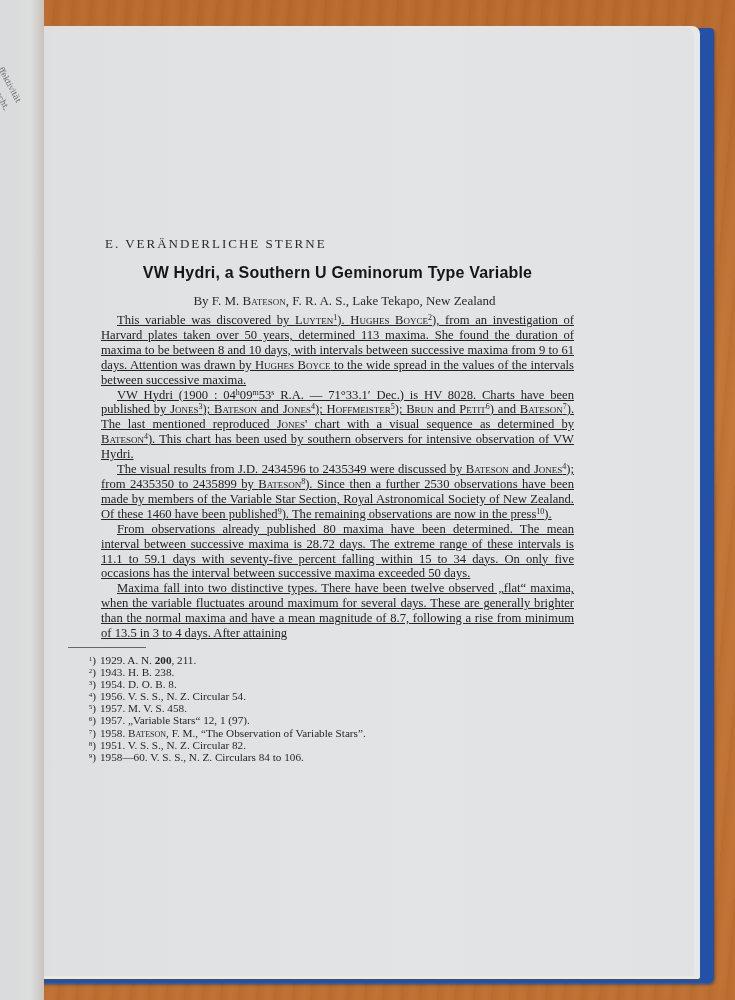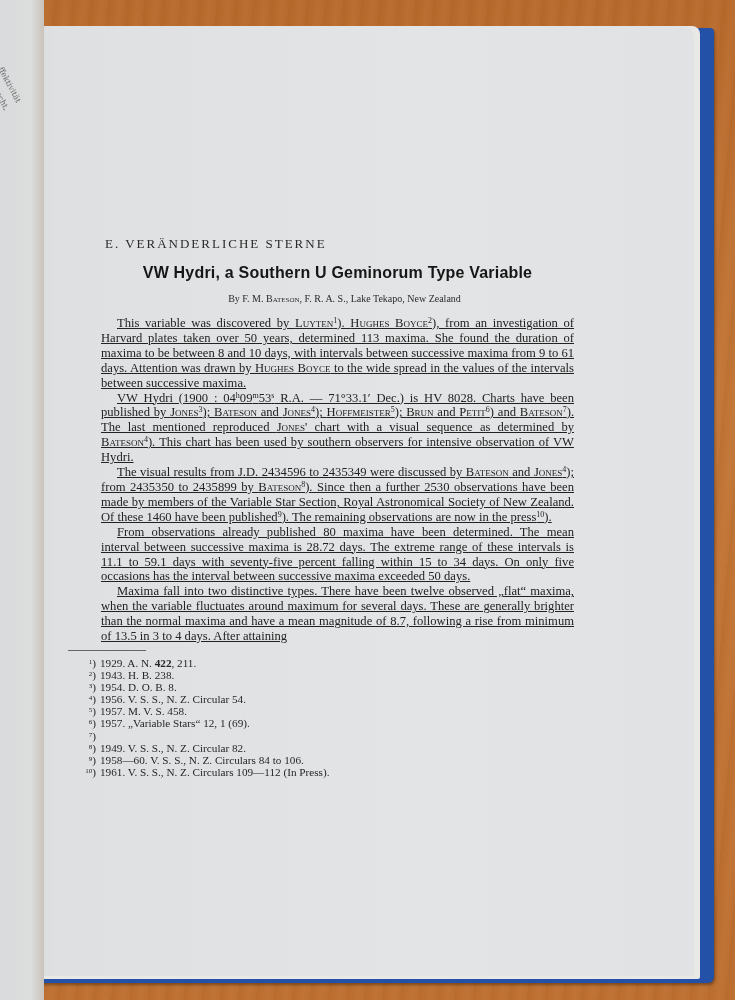--- a/index.html
+++ b/index.html
@@ -53,21 +53,21 @@
     }
     .section-heading {
       text-align: left; font-size: 13px; letter-spacing: 2px; color: #2a2a2a;
       margin-bottom: 12px; padding-left: 4px;
     }
     .article-title {
       text-align: center; font-family: "Liberation Sans", "DejaVu Sans", sans-serif;
       font-weight: bold; font-size: 16px; color: #161616; margin-bottom: 11px; letter-spacing: 0.2px;
     }
     .byline {
-      text-align: center; font-size: 10px; color: #2a2a2a; margin-bottom: 12px; padding-left: 14px;
+      text-align: center; font-size: 13px; color: #2a2a2a; margin-bottom: 4px; padding-left: 14px;
     }
     .sc { font-variant: small-caps; }
     .para {
       font-size: 12.6px; line-height: 14.9px; text-align: justify; text-indent: 16px; color: #222; text-decoration: underline;
     }
     .para sup { font-size: 8px; line-height: 0; vertical-align: 4px; }
 
     .fn-rule {
       width: 78px; height: 1px; background: #666; margin: 6px 0 6px -33px;
     }
@@ -104,51 +104,48 @@
       <p class="para"><span>This variable was discovered by </span><span class="sc">Luyten</span><sup>1</sup><span>). </span><span class="sc">Hughes Boyce</span><sup>2</sup><span>), from an investigation of Harvard plates taken over 50 years, determined 113 maxima. She found the duration of maxima to be between 8 and 10 days, with intervals between successive maxima from 9 to 61 days. Attention was drawn by </span><span class="sc">Hughes Boyce</span><span> to the wide spread in the values of the intervals between successive maxima.</span></p>
       <p class="para"><span>VW Hydri (1900 : 04</span><sup>h</sup><span>09</span><sup>m</sup><span>53</span><sup>s</sup><span> R.A. — 71°33.1′ Dec.) is HV 8028. Charts have been published by </span><span class="sc">Jones</span><sup>3</sup><span>); </span><span class="sc">Bateson</span><span> and </span><span class="sc">Jones</span><sup>4</sup><span>); </span><span class="sc">Hoffmeister</span><sup>5</sup><span>); </span><span class="sc">Brun</span><span> and </span><span class="sc">Petit</span><sup>6</sup><span>) and </span><span class="sc">Bateson</span><sup>7</sup><span>). The last mentioned reproduced </span><span class="sc">Jones</span><span>' chart with a visual sequence as determined by </span><span class="sc">Bateson</span><sup>4</sup><span>). This chart has been used by southern observers for intensive observation of VW Hydri.</span></p>
       <p class="para"><span>The visual results from J.D. 2434596 to 2435349 were discussed by </span><span class="sc">Bateson</span><span> and </span><span class="sc">Jones</span><sup>4</sup><span>); from 2435350 to 2435899 by </span><span class="sc">Bateson</span><sup>8</sup><span>). Since then a further 2530 observations have been made by members of the Variable Star Section, Royal Astronomical Society of New Zealand. Of these 1460 have been published</span><sup>9</sup><span>). The remaining observations are now in the press</span><sup>10</sup><span>).</span></p>
       <p class="para"><span>From observations already published 80 maxima have been determined. The mean interval between successive maxima is 28.72 days. The extreme range of these intervals is 11.1 to 59.1 days with seventy-five percent falling within 15 to 34 days. On only five occasions has the interval between successive maxima exceeded 50 days.</span></p>
       <p class="para"><span>Maxima fall into two distinctive types. There have been twelve observed „flat“ maxima, when the variable fluctuates around maximum for several days. These are generally brighter than the normal maxima and have a mean magnitude of 8.7, following a rise from minimum of 13.5 in 3 to 4 days. After attaining</span></p>
     </div>
   <div class="fn-rule"></div>
   <div class="footnotes" id="footnotes">
       <div class="footnote">
         <span class="fn-num"><sup>1</sup>)</span>
-        <span class="fn-text"><span>1929. A. N. </span><b>422</b><span>, 211.</span></span>
+        <span class="fn-text"><span>1929. A. N. </span><b>200</b><span>, 211.</span></span>
       </div>
       <div class="footnote">
         <span class="fn-num"><sup>2</sup>)</span>
         <span class="fn-text"><span>1943. H. B. 238.</span></span>
       </div>
       <div class="footnote">
         <span class="fn-num"><sup>3</sup>)</span>
         <span class="fn-text"><span>1954. D. O. B. 8.</span></span>
       </div>
       <div class="footnote">
         <span class="fn-num"><sup>4</sup>)</span>
         <span class="fn-text"><span>1956. V. S. S., N. Z. Circular 54.</span></span>
       </div>
       <div class="footnote">
         <span class="fn-num"><sup>5</sup>)</span>
         <span class="fn-text"><span>1957. M. V. S. 458.</span></span>
       </div>
       <div class="footnote">
         <span class="fn-num"><sup>6</sup>)</span>
-        <span class="fn-text"><span>1957. „Variable Stars“ 12, 1 (69).</span></span>
+        <span class="fn-text"><span>1957. „Variable Stars“ 12, 1 (97).</span></span>
       </div>
       <div class="footnote">
         <span class="fn-num"><sup>7</sup>)</span>
+        <span class="fn-text"><span>1958. </span><span class="sc">Bateson</span><span>, F. M., “The Observation of Variable Stars”.</span></span>
       </div>
       <div class="footnote">
         <span class="fn-num"><sup>8</sup>)</span>
-        <span class="fn-text"><span>1949. V. S. S., N. Z. Circular 82.</span></span>
+        <span class="fn-text"><span>1951. V. S. S., N. Z. Circular 82.</span></span>
       </div>
       <div class="footnote">
         <span class="fn-num"><sup>9</sup>)</span>
         <span class="fn-text"><span>1958—60. V. S. S., N. Z. Circulars 84 to 106.</span></span>
       </div>
-      <div class="footnote">
-        <span class="fn-num"><sup>10</sup>)</span>
-        <span class="fn-text"><span>1961. V. S. S., N. Z. Circulars 109—112 (In Press).</span></span>
-      </div>
     </div>
 </div>
 
 </body></html>

